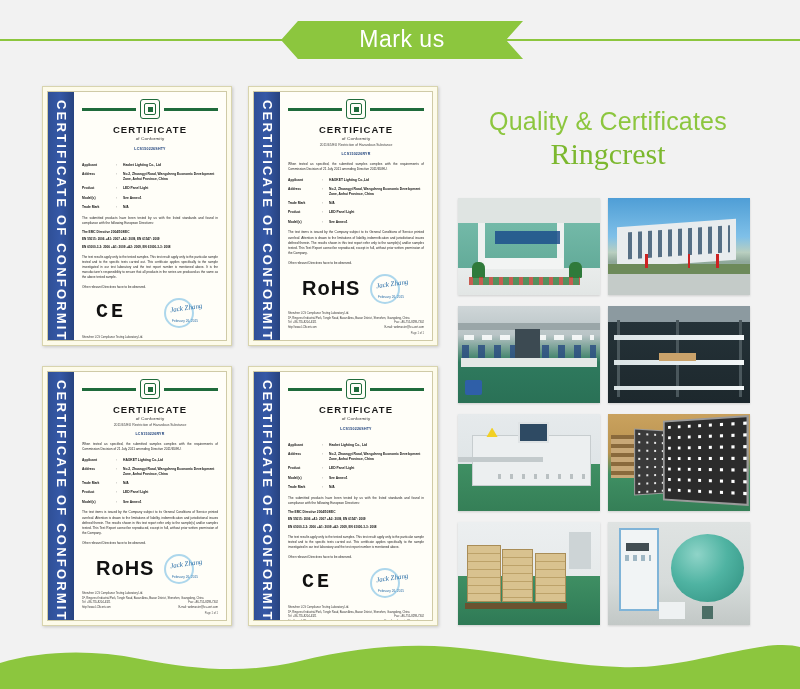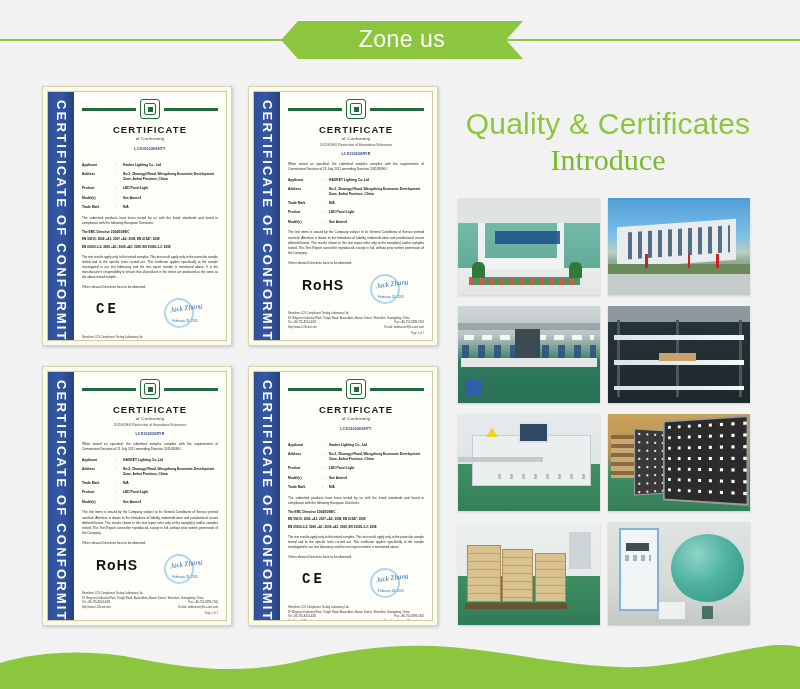--- a/index.html
+++ b/index.html
@@ -225,21 +225,21 @@
   .cert-mark-row {
     position: relative;
     flex: 1;
     min-height: 40px;
     margin-top: 4px;
   }
   .mark {
     position: absolute;
     left: 14px;
     top: 8px;
-    font-size: 14px;
+    font-size: 20px;
     font-weight: bold;
     color: #111;
     letter-spacing: 1px;
     line-height: 1;
   }
   .mark.ce { font-family: Liberation Mono, monospace; letter-spacing: 3px; }
 
   .stamp {
     position: absolute;
     right: 10px;
@@ -297,21 +297,21 @@
     top: 108px;
     left: 458px;
     width: 300px;
   }
   .headline {
     text-align: center;
     line-height: 1.05;
   }
   .headline-1 {
     display: block;
-    font-size: 30px;
+    font-size: 25px;
     color: #8cc63e;
     letter-spacing: .2px;
   }
   .headline-2 {
     display: block;
     font-size: 30px;
     color: #7cb82f;
     font-family: "Liberation Serif", serif;
     margin-top: 4px;
   }
@@ -435,21 +435,21 @@
 
   
   .wave { position: absolute; left: 0; bottom: 0; width: 800px; height: 52px; }
 </style>
 </head>
 <body>
 
 <div class="banner-area">
   <div class="banner-line"></div>
   <div class="banner-tag">
-    <span class="banner-tag-title">Zone us</span>
+    <span class="banner-tag-title">Mark us</span>
   </div>
 </div>
 
 <div class="certs">
 
   <div class="cert">
     <div class="cert-inner">
       <div class="cert-sidebar">
         <span>CERTIFICATE OF CONFORMITY</span>
       </div>
@@ -733,21 +733,21 @@
         </div>
       </div>
     </div>
   </div>
 
 </div>
 
 <div class="right-col">
   <div class="headline">
     <span class="headline-1">Quality &amp; Certificates</span>
-    <span class="headline-2">Introduce</span>
+    <span class="headline-2">Ringcrest</span>
   </div>
 </div>
 
 <div class="photo-grid">
 
   <div class="photo ph-reception">
     <div class="col" style="left:14%"></div>
     <div class="col" style="left:70%"></div>
     <div class="sign"></div>
     <div class="desk"></div>

